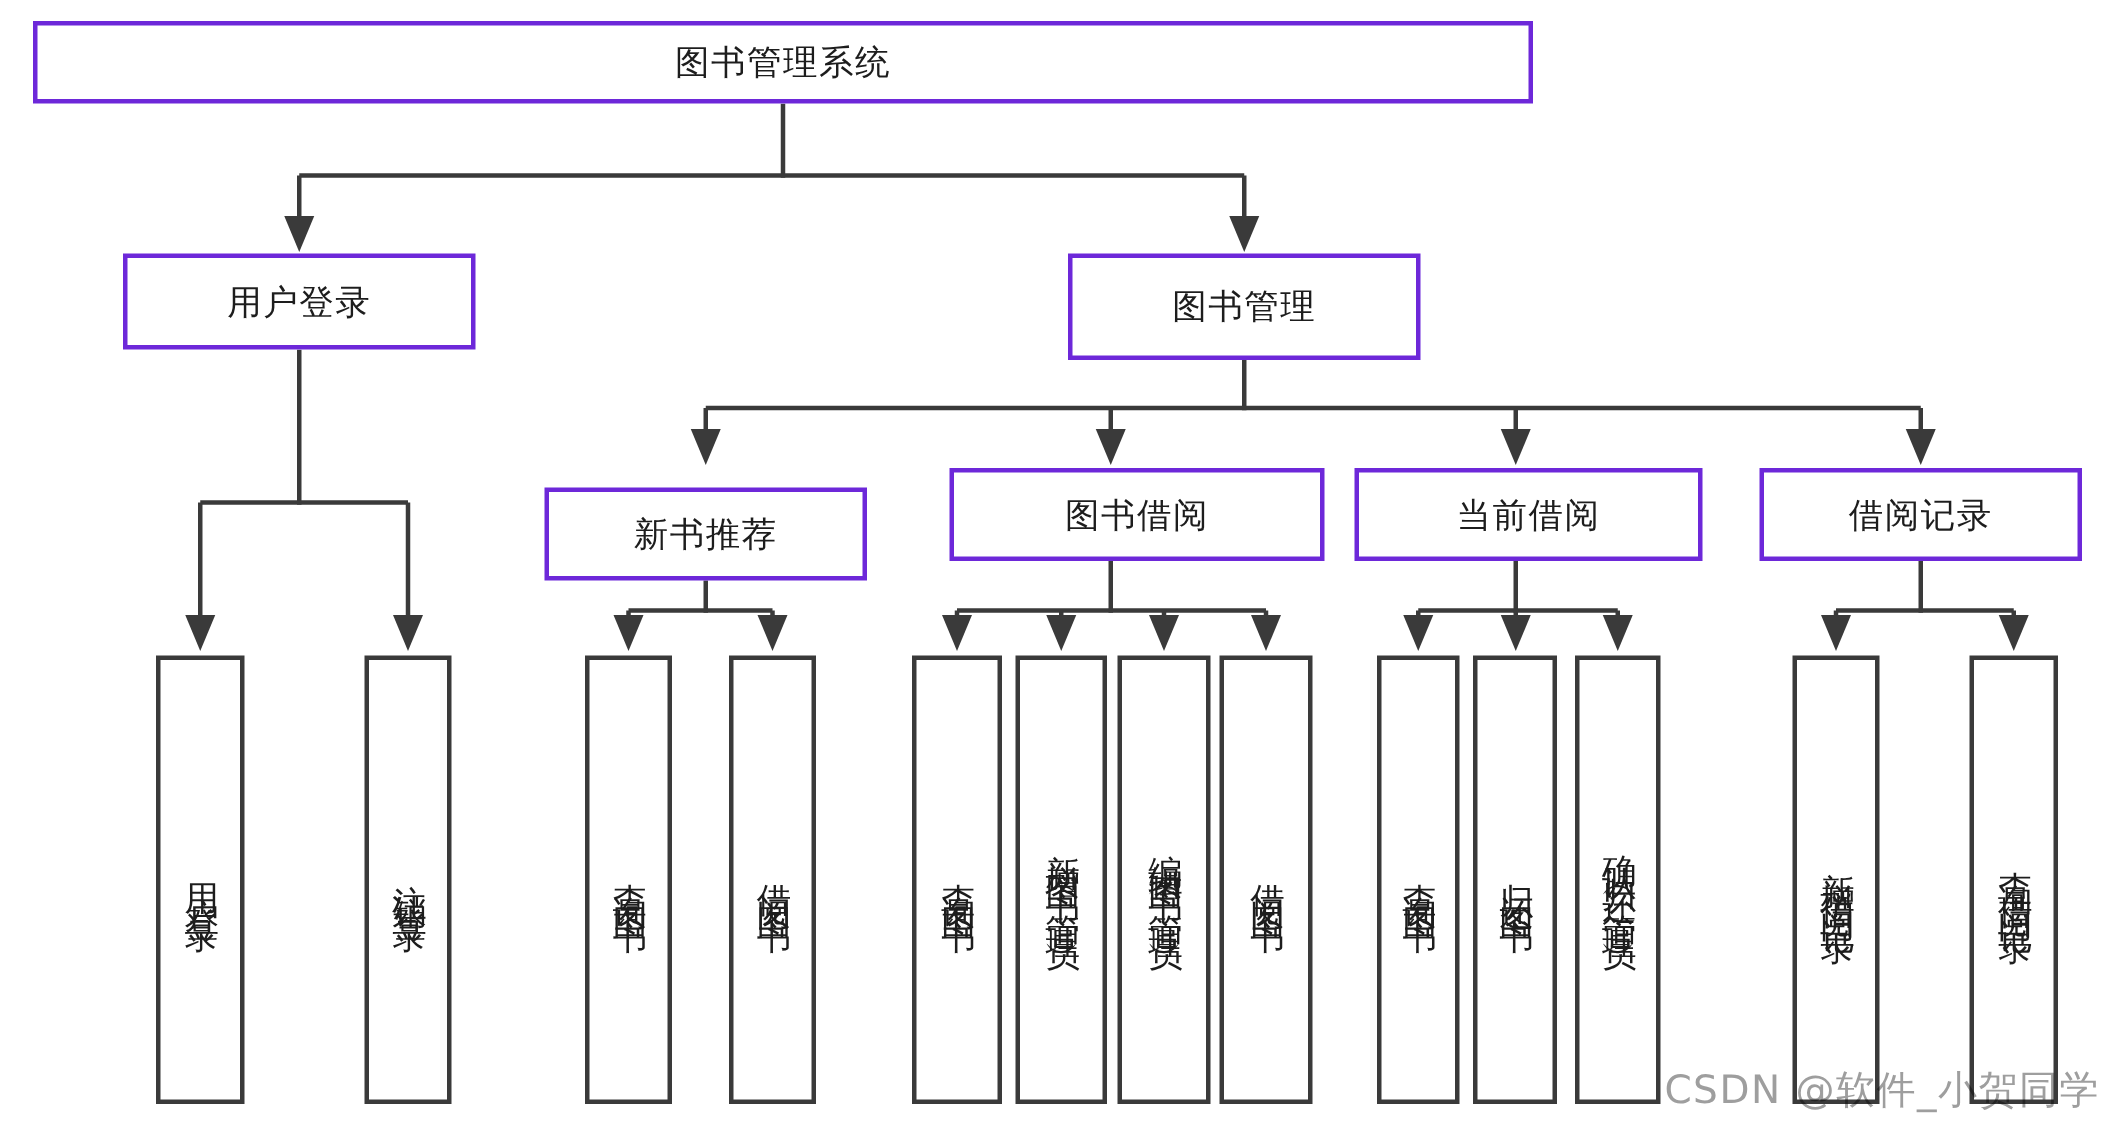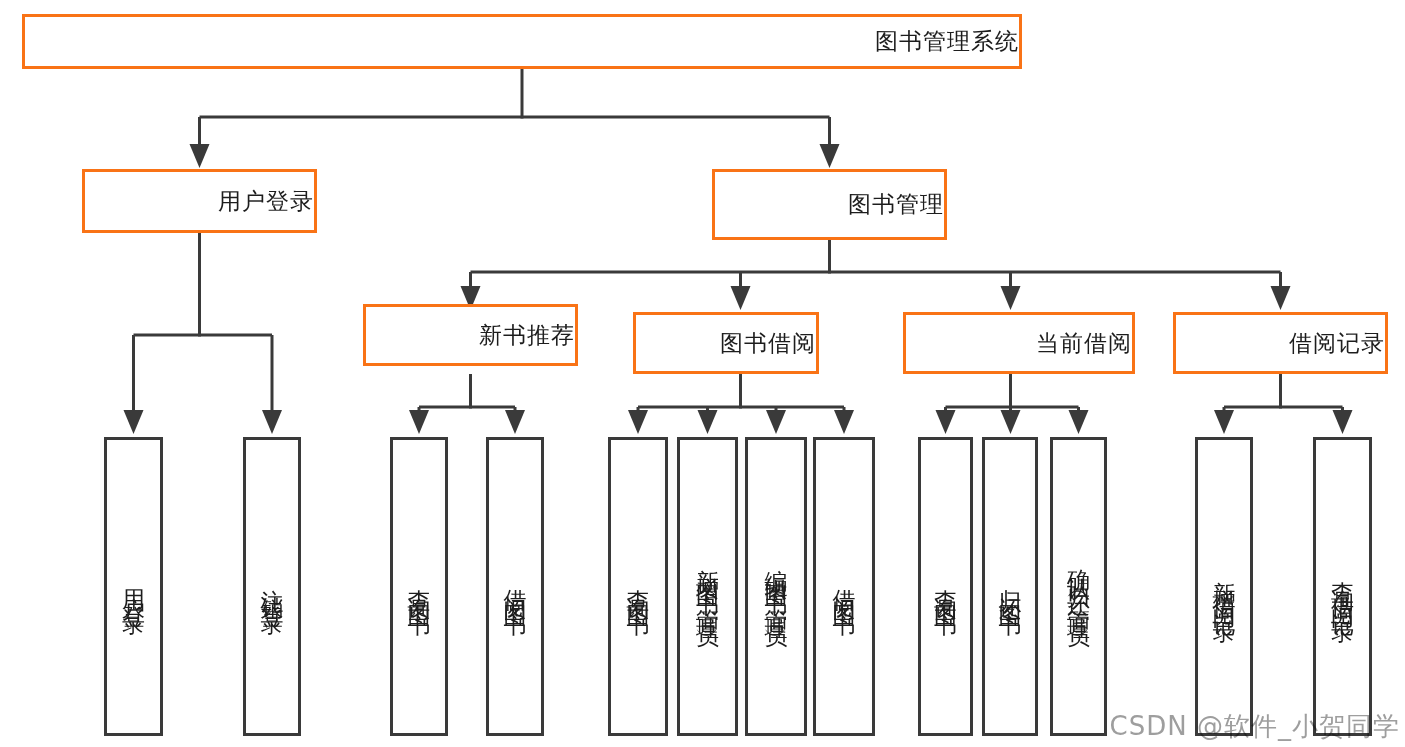--- a/index.html
+++ b/index.html
@@ -16,25 +16,25 @@
     position: absolute;
     left: 0; top: 0;
     width: 1405px; height: 747px;
     z-index: 1;
   }
   .edges path { stroke: #3a3a3a; stroke-width: 3; fill: none; }
   .edges polygon { fill: #3a3a3a; }
   .hbox {
     position: absolute;
     box-sizing: border-box;
-    border: 3px solid #f97316;
+    border: 3px solid #6d28d9;
     background: #ffffff;
     display: flex;
     align-items: center;
-    justify-content: flex-end;
+    justify-content: center;
     font-size: 23px;
     letter-spacing: 1px;
     z-index: 2;
   }
   .vbox {
     position: absolute;
     box-sizing: border-box;
     border: 3px solid #3a3a3a;
     background: #ffffff;
     top: 437px;
@@ -149,24 +149,24 @@
     <span>图书管理系统</span>
   </div>
 
   <div class="hbox" style="left:82px; top:169px; width:235px; height:64px;">
     <span>用户登录</span>
   </div>
   <div class="hbox" style="left:712px; top:169px; width:235px; height:71px;">
     <span>图书管理</span>
   </div>
 
-  <div class="hbox" style="left:363px; top:304px; width:215px; height:62px;">
+  <div class="hbox" style="left:363px; top:325px; width:215px; height:62px;">
     <span>新书推荐</span>
   </div>
-  <div class="hbox" style="left:633px; top:312px; width:186px; height:62px;">
+  <div class="hbox" style="left:633px; top:312px; width:250px; height:62px;">
     <span>图书借阅</span>
   </div>
   <div class="hbox" style="left:903px; top:312px; width:232px; height:62px;">
     <span>当前借阅</span>
   </div>
   <div class="hbox" style="left:1173px; top:312px; width:215px; height:62px;">
     <span>借阅记录</span>
   </div>
 
   <div class="vbox" style="left:104px; width:59px;">

